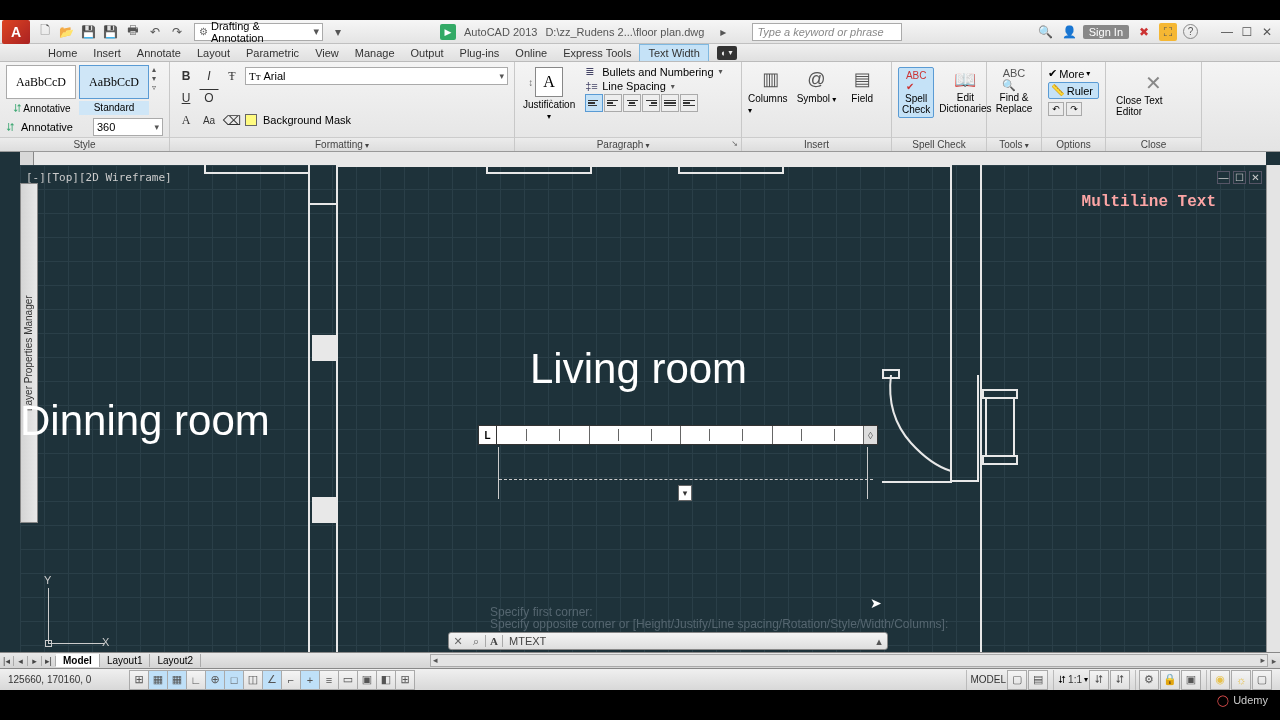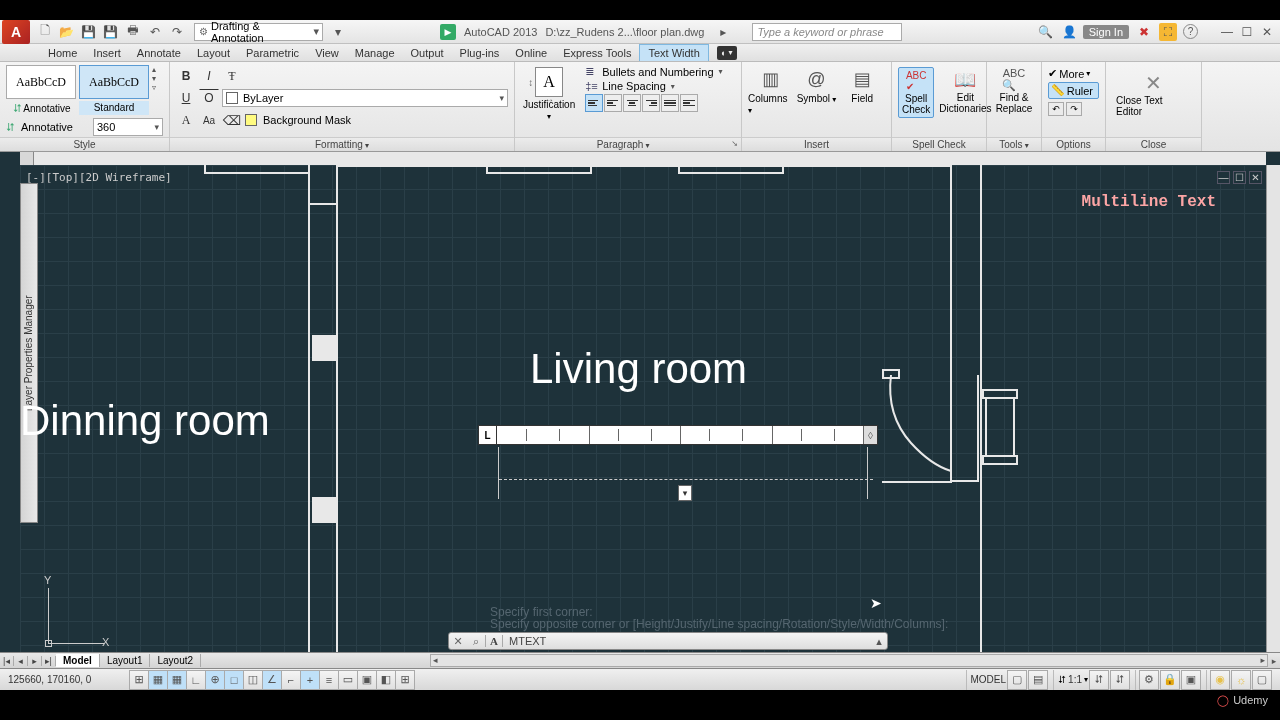--- a/index.html
+++ b/index.html
@@ -252,28 +252,28 @@
         </div>
     </div>
     <div class="panel-title">Style</div>
   </div>
 
   <div class="panel format-panel">
     <div class="fmt-row">
       <span class="fmt-btn bold">B</span>
       <span class="fmt-btn italic">I</span>
       <span class="fmt-btn" style="font-family:serif;">Ŧ</span>
+      <div class="font-combo">
+          <span style="font-family:serif;">Tт</span>
+          <span>Arial</span>
+        </div>
     </div>
     <div class="fmt-row">
       <span class="fmt-btn under">U</span>
       <span class="fmt-btn over">O</span>
-      <div class="font-combo">
-          <span class="layer-color"></span>
-          <span>ByLayer</span>
-        </div>
     </div>
     <div class="fmt-row">
       <span class="fmt-btn" style="font-family:serif;">A</span>
       <span class="fmt-btn" style="font-size:10px;">Aa</span>
       <span class="fmt-btn" style="font-size:13px;">⌫</span>
       <span class="bgmask-sw"></span>
       <span style="font-size:11px;">Background Mask</span>
     </div>
     <div class="panel-title arrow">Formatting</div>
   </div>

